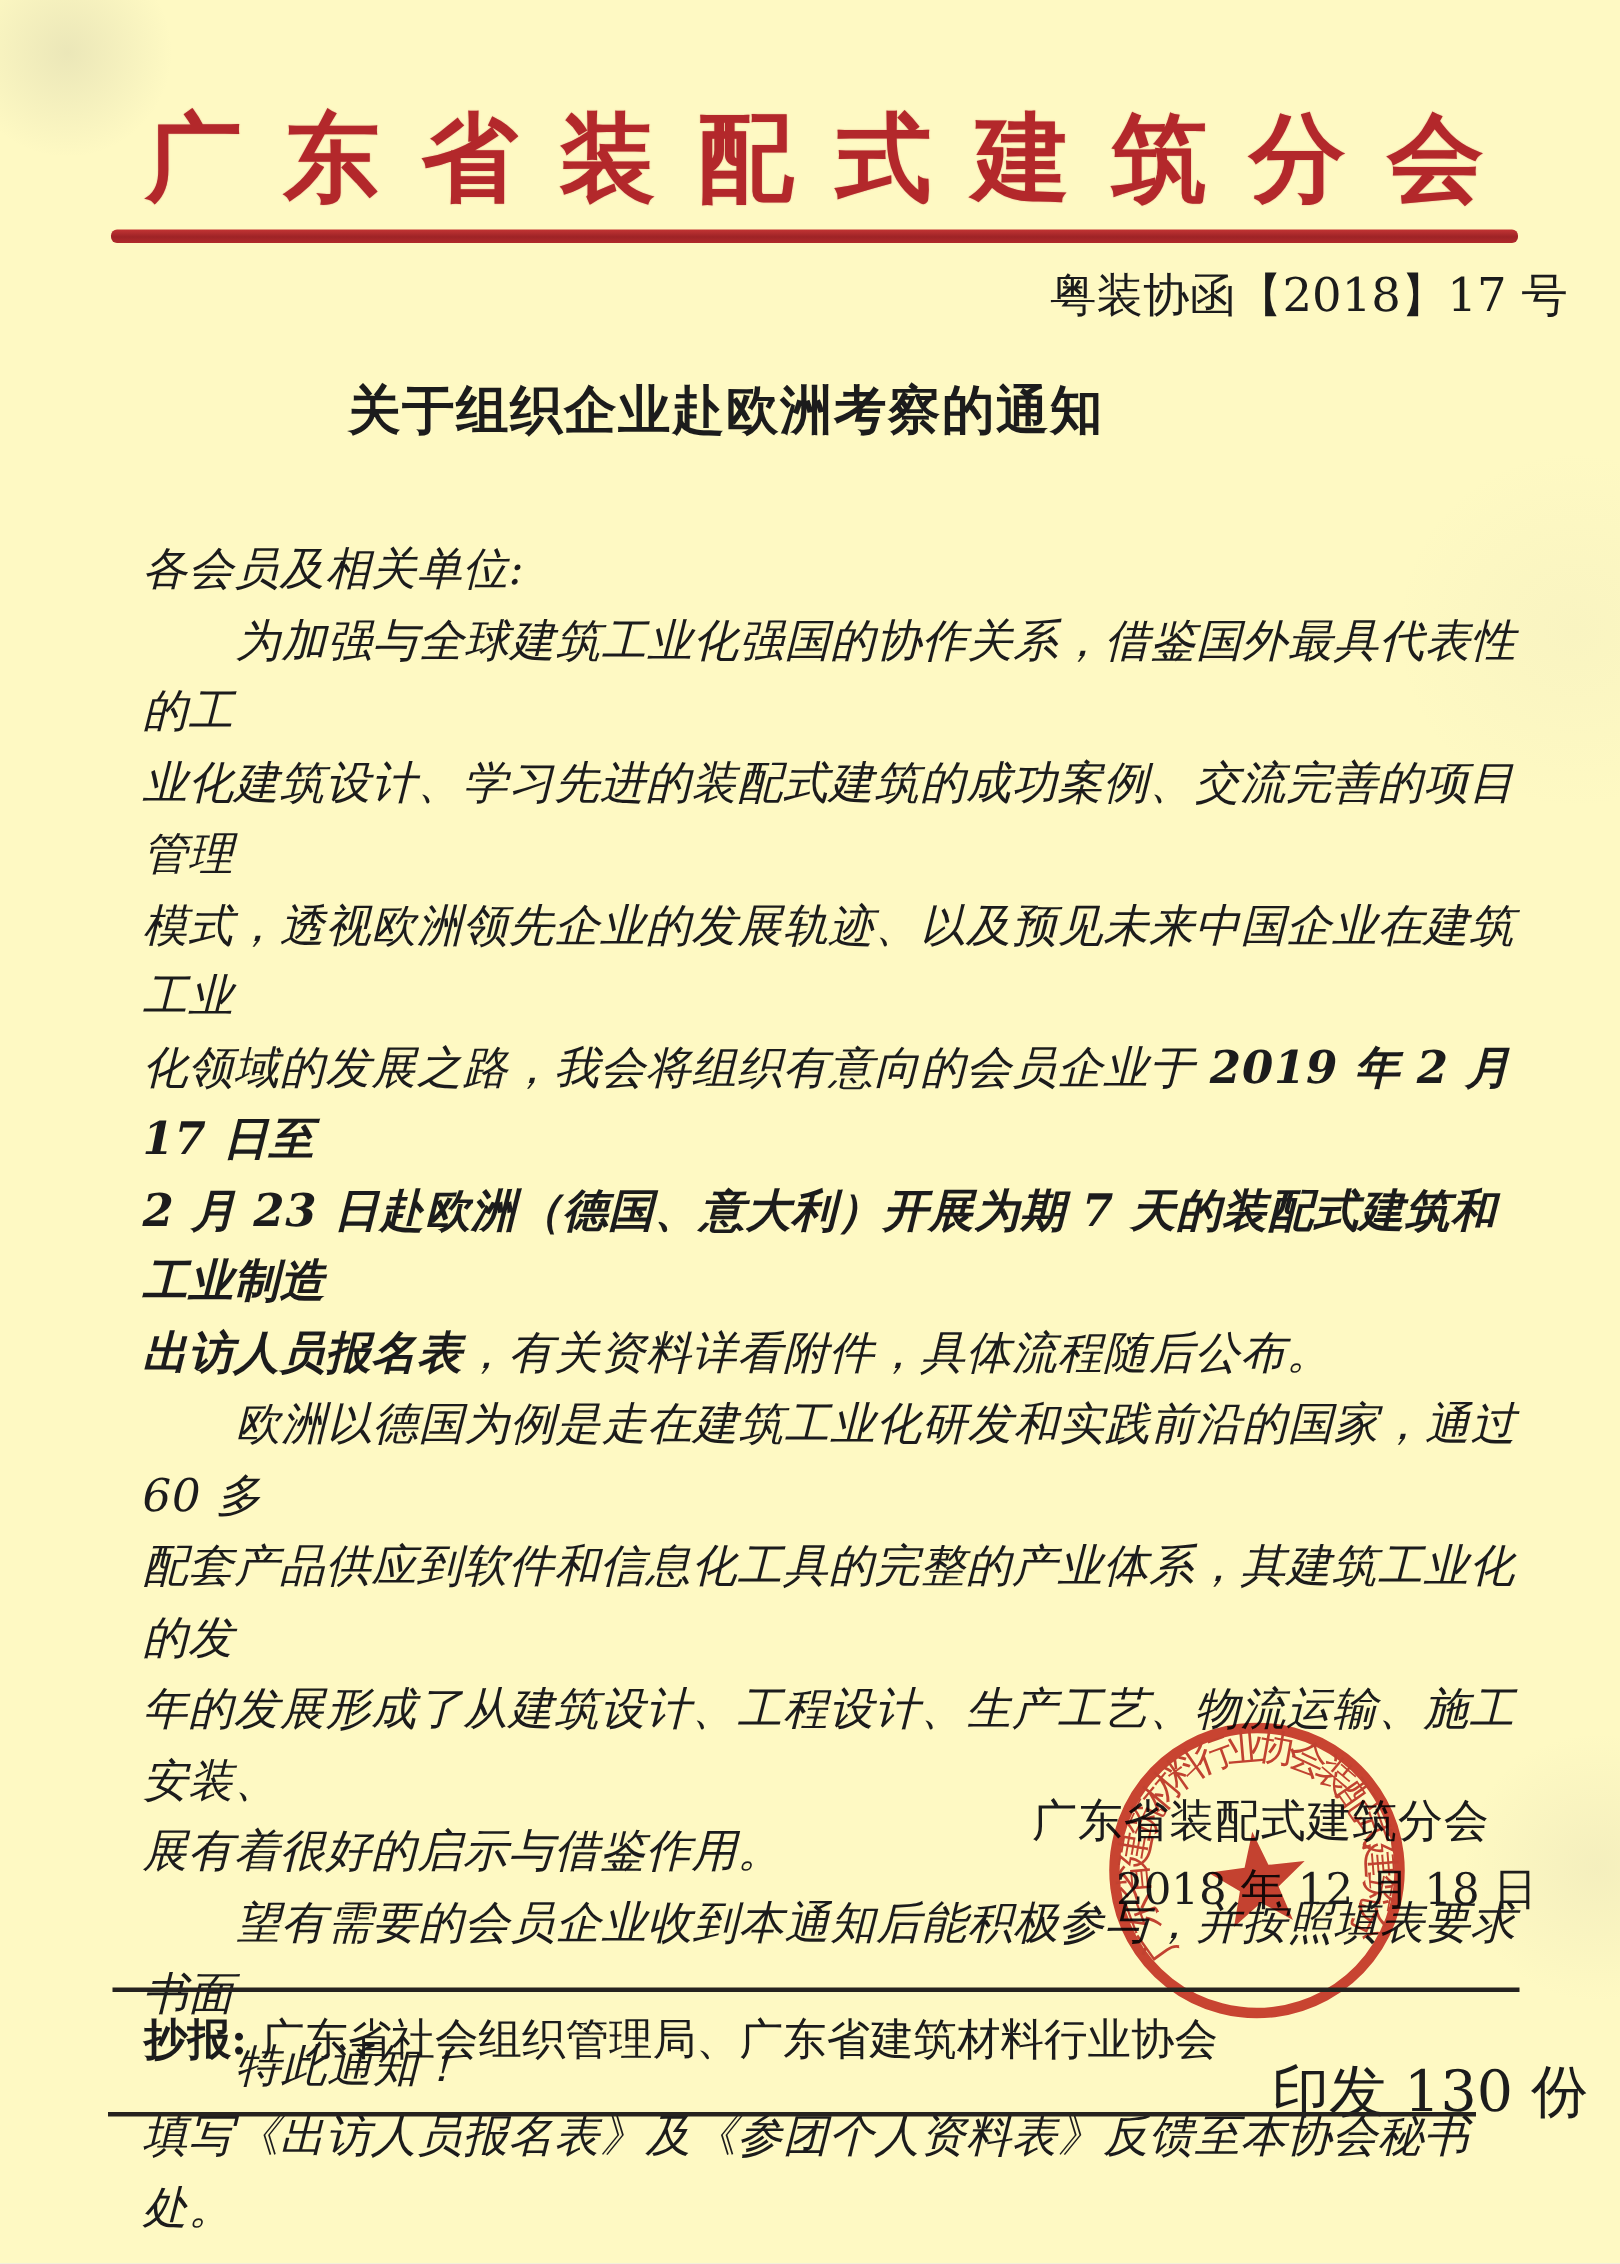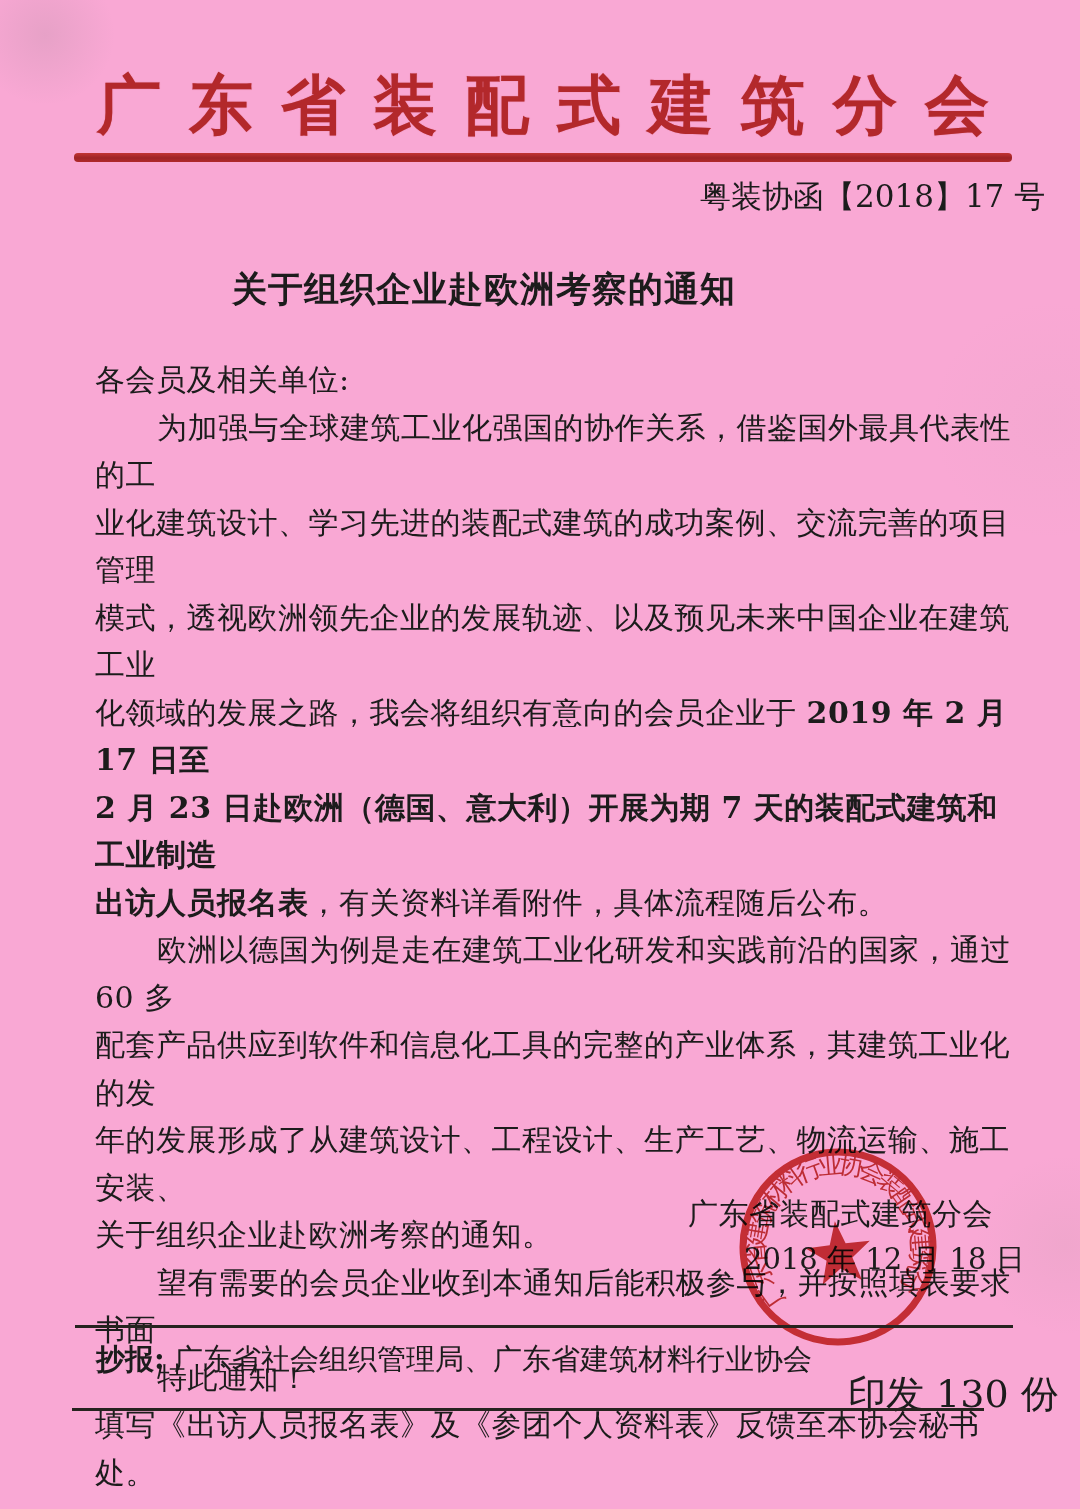--- a/index.html
+++ b/index.html
@@ -1,21 +1,21 @@
 <!DOCTYPE html>
 <html><head>
 <meta charset="utf-8">
 <style>
   * { margin:0; padding:0; box-sizing:border-box; }
   html,body { background:#e9e7e5; }
   .page {
     position:relative;
     width:1080px; height:1509px;
     margin:0 auto;
-    background:#f9a8d4;
+    background:#fef9c3;
     color:#1c1c1c;
     font-family:"DejaVu Serif","Liberation Serif",serif;
     overflow:hidden;
   }
   
   .page::before{
     content:""; position:absolute; inset:0; pointer-events:none;
     background:
       radial-gradient(circle at 45px 35px, rgba(120,120,120,.14), transparent 70px),
       radial-gradient(circle at 1065px 1245px, rgba(160,150,140,.10), transparent 90px),
@@ -32,26 +32,26 @@
     position:absolute; top:153px; left:74px; width:938px; height:9px;
     background:linear-gradient(180deg,#c23434 0%, #9e2326 55%, #b02a2b 100%);
     border-radius:4px;
   }
   .doc-number{
     position:absolute; top:176px; left:700px; width:292px;
     font-size:31px; text-align:center; white-space:nowrap;
   }
   .notice-title{
     position:absolute; top:250px; left:0; width:968px;
-    text-align:center; font-size:35px; font-weight:600; letter-spacing:1px;margin-top:16px;
+    text-align:center; font-size:35px; font-weight:600; letter-spacing:1px;
   }
 
   .body-block{
     position:absolute; top:356px; left:95px; width:918px;
-    font-size:30px; line-height:47.5px; letter-spacing:.5px;
+    font-size:30px; line-height:47.5px; letter-spacing:.5px;font-style:italic;
   }
   .line{ white-space:pre-wrap; }
   .line.indent{ text-indent:62px; }
   .b{ font-weight:bold; }
 
   .signature-org{
     position:absolute; top:1194px; left:688px;
     font-size:30px; letter-spacing:.5px; white-space:nowrap;
   }
   .signature-date{
@@ -94,21 +94,21 @@
     <div class="line"><span>各会员及相关单位:</span></div>
     <div class="line indent"><span>为加强与全球建筑工业化强国的协作关系，借鉴国外最具代表性的工</span></div>
     <div class="line"><span>业化建筑设计、学习先进的装配式建筑的成功案例、交流完善的项目管理</span></div>
     <div class="line"><span>模式，透视欧洲领先企业的发展轨迹、以及预见未来中国企业在建筑工业</span></div>
     <div class="line"><span>化领域的发展之路，我会将组织有意向的会员企业于 </span><span class="b">2019 年 2 月 17 日至</span></div>
     <div class="line"><span class="b">2 月 23 日赴欧洲（德国、意大利）开展为期 7 天的装配式建筑和工业制造</span></div>
     <div class="line"><span class="b">出访人员报名表</span><span>，有关资料详看附件，具体流程随后公布。</span></div>
     <div class="line indent"><span>欧洲以德国为例是走在建筑工业化研发和实践前沿的国家，通过 60 多</span></div>
     <div class="line"><span>配套产品供应到软件和信息化工具的完整的产业体系，其建筑工业化的发</span></div>
     <div class="line"><span>年的发展形成了从建筑设计、工程设计、生产工艺、物流运输、施工安装、</span></div>
-    <div class="line"><span>关于组织企业赴欧洲考察的通知。</span></div>
+    <div class="line"><span>展有着很好的启示与借鉴作用。</span></div>
     <div class="line indent"><span>望有需要的会员企业收到本通知后能积极参与，并按照填表要求书面</span></div>
     <div class="line indent"><span>特此通知！</span></div>
     <div class="line"><span>填写《出访人员报名表》及《参团个人资料表》反馈至本协会秘书处。</span></div>
 
   </div>
 
   <div class="signature-org">广东省装配式建筑分会</div>
   <div class="signature-date">2018 年 12 月 18 日</div>
 
   <svg class="seal" viewBox="0 0 206 212" xmlns="http://www.w3.org/2000/svg">

